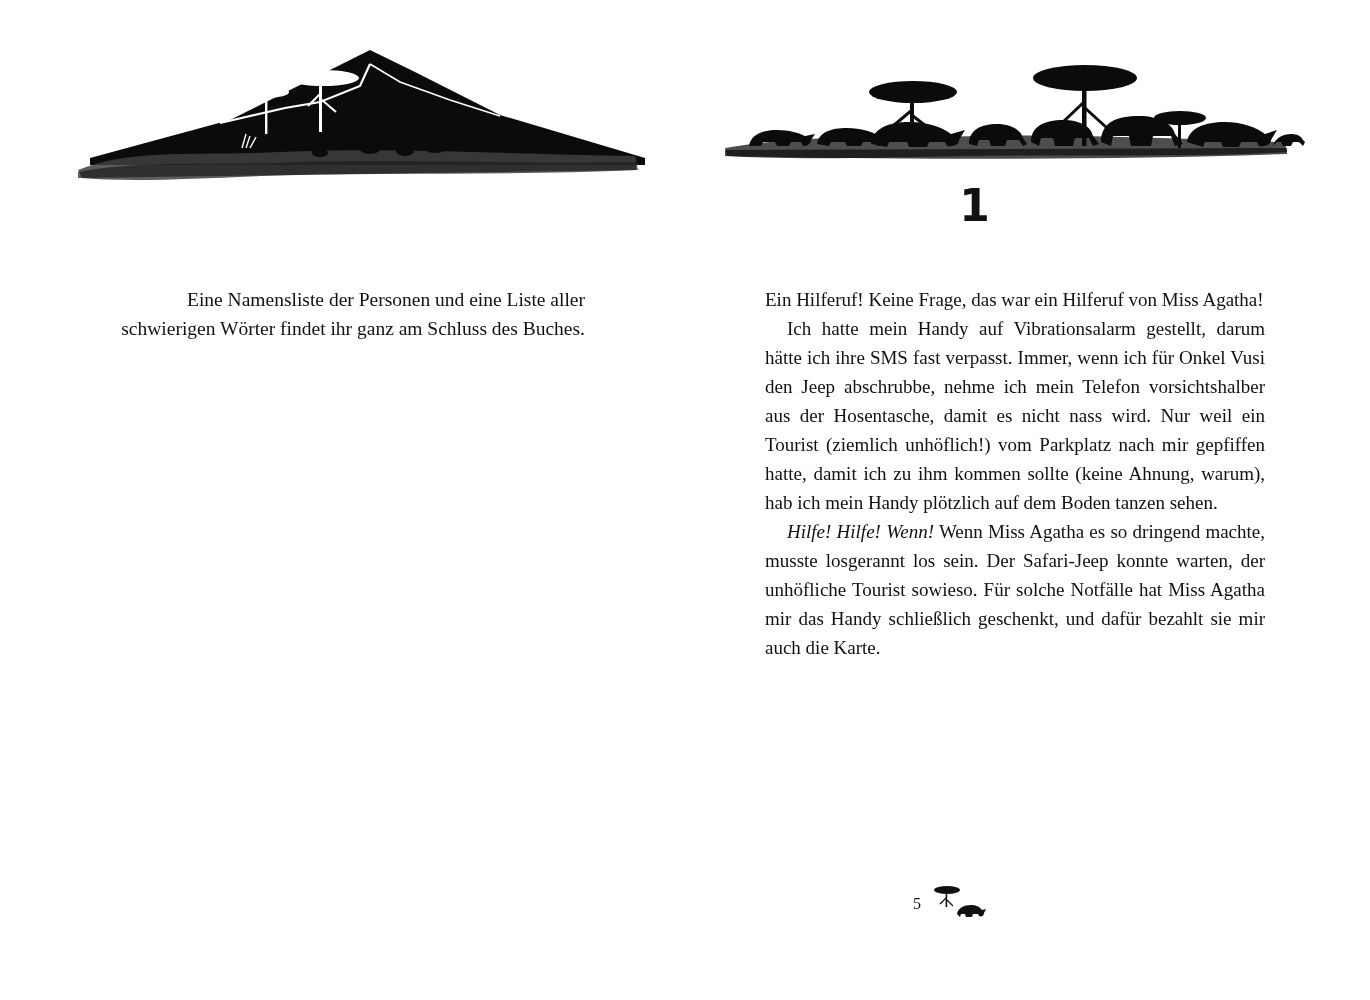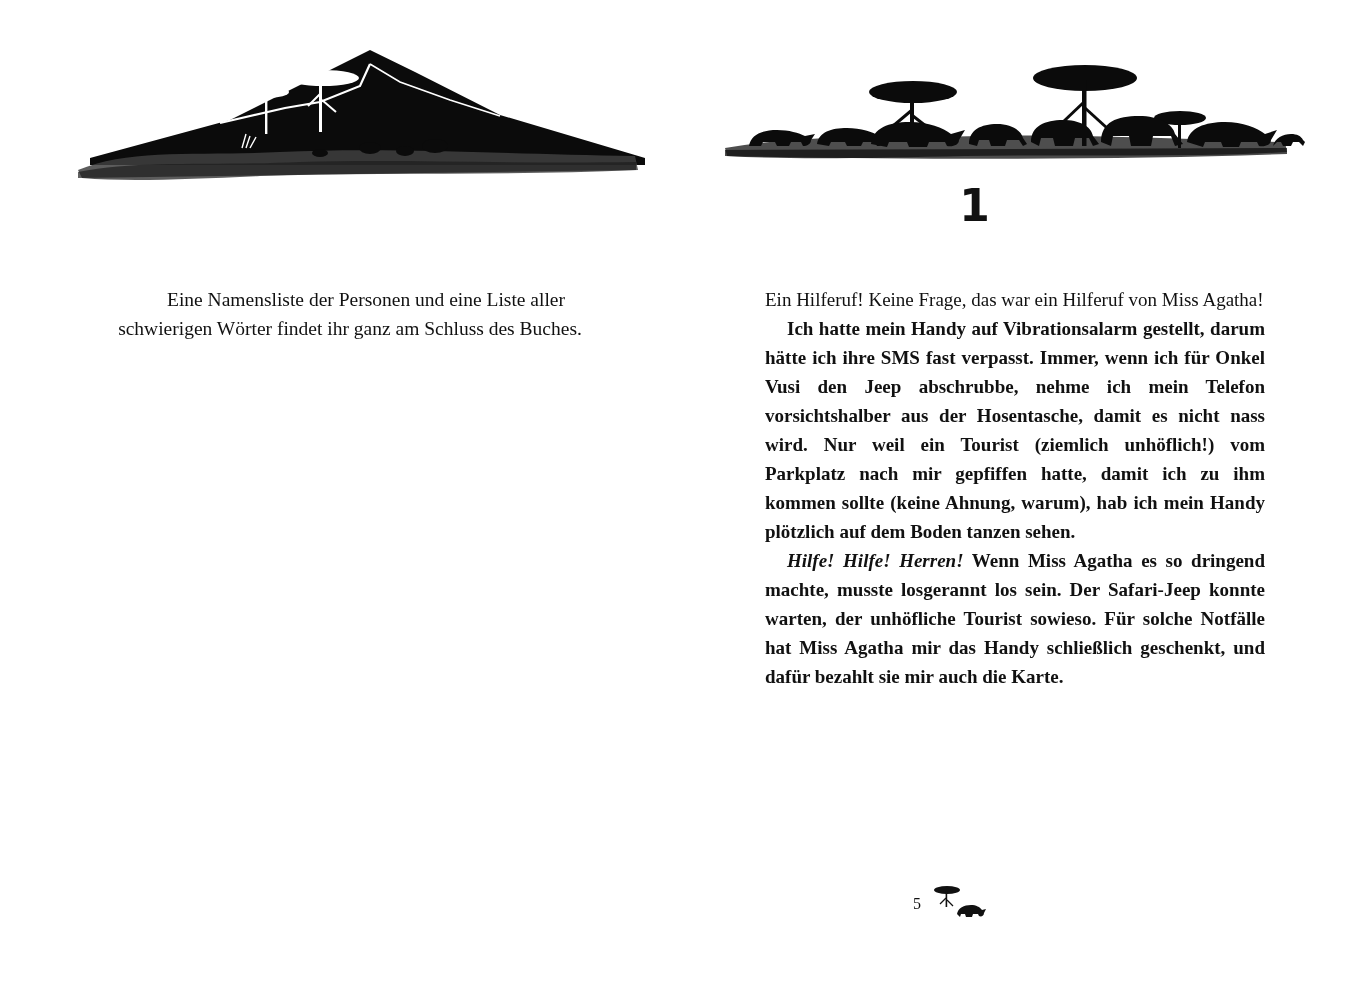--- a/index.html
+++ b/index.html
@@ -34,21 +34,21 @@
     width: 590px;
     height: 180px;
   }
   .left-text {
     position: absolute;
     left: 115px;
     top: 285px;
     width: 470px;
     font-size: 19.5px;
     line-height: 29px;
-    text-align: center;
+    text-align: right;
   }
   .left-text p {
     margin: 0;
     text-indent: 32px;
   }
   
   .right-illo {
     position: absolute;
     left: 40px;
     top: 30px;
@@ -76,21 +76,20 @@
     line-height: 29px;
     text-align: justify;
     text-justify: inter-word;
     hyphens: manual;
   }
   .body-text p {
     margin: 0;
   }
   .body-text p.indent {
     text-indent: 22px;
-    font-weight: bold;
   }
   .body-text em {
     font-style: italic;
   }
   .folio {
     position: absolute;
     left: 228px;
     top: 895px;
     font-size: 16px;
     color: #111;
@@ -193,21 +192,21 @@
           <path d="M548 116 C550 108, 558 104, 566 104 C572 104, 576 106, 578 110 L580 112 L578 116 L574 112 L568 112 L566 116 L558 116 L556 112 L552 112 Z"></path>
         </g>
       </svg>
     </div>
 
     <div class="chapter-number">1</div>
 
     <div class="body-text">
       <p>Ein Hilferuf! Keine Frage, das war ein Hilferuf von Miss Agatha!</p>
       <p class="indent">Ich hatte mein Handy auf Vibrationsalarm gestellt, darum hätte ich ihre SMS fast verpasst. Immer, wenn ich für Onkel Vusi den Jeep abschrubbe, nehme ich mein Telefon vorsichtshalber aus der Hosentasche, damit es nicht nass wird. Nur weil ein Tourist (ziemlich unhöflich!) vom Parkplatz nach mir gepfiffen hatte, damit ich zu ihm kommen sollte (keine Ahnung, warum), hab ich mein Handy plötzlich auf dem Boden tanzen sehen.</p>
-      <p class="indent"><em>Hilfe! Hilfe! Herren!</em><span> Wenn Miss Agatha es so dringend machte, musste losgerannt los sein. Der Safari-Jeep konnte warten, der unhöfliche Tourist sowieso. Für solche Notfälle hat Miss Agatha mir das Handy schließlich geschenkt, und dafür bezahlt sie mir auch die Karte.</span></p>
+      <p class="indent"><em>Hilfe! Hilfe! Wenn!</em><span> Wenn Miss Agatha es so dringend machte, musste losgerannt los sein. Der Safari-Jeep konnte warten, der unhöfliche Tourist sowieso. Für solche Notfälle hat Miss Agatha mir das Handy schließlich geschenkt, und dafür bezahlt sie mir auch die Karte.</span></p>
     </div>
 
     <div class="folio">5</div>
 
     <div class="folio-orn">
       <svg viewBox="0 0 60 45" width="60" height="45" xmlns="http://www.w3.org/2000/svg" aria-hidden="true">
         <g fill="#111111">
 
           <ellipse cx="16" cy="12" rx="13" ry="4"></ellipse>
           <rect x="14.6" y="13" width="1.6" height="16"></rect>

